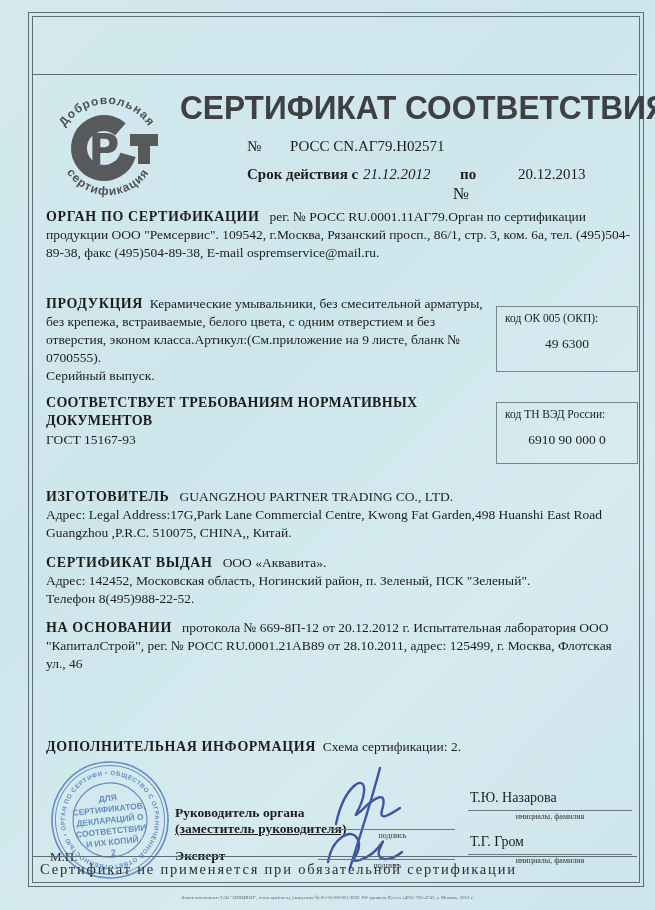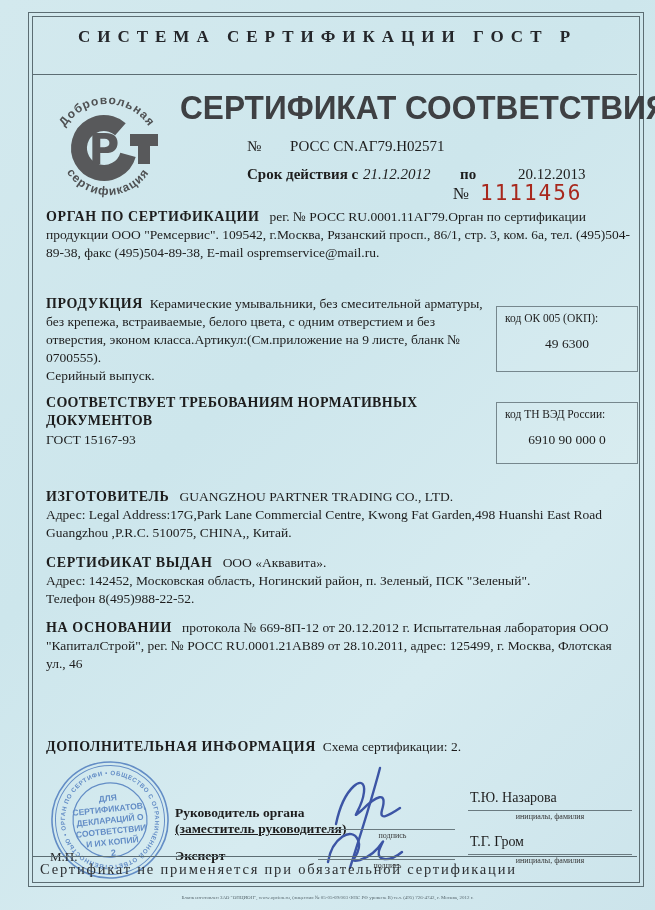--- a/index.html
+++ b/index.html
@@ -39,21 +39,20 @@
   .stamp-wrap{opacity:0.82; transform:rotate(-6deg);}
 </style>
 </head>
 <body>
 
 <div class="page">
 
   <div class="abs frame" style="left:28px; top:12px; width:614px; height:873px;"></div>
   <div class="abs frame" style="left:32px; top:16px; width:606px; height:865px;"></div>
 
-  <div class="abs hdr1" style="left:40px; top:27px; width:575px;">СИСТЕМА СЕРТИФИКАЦИИ ГОСТ Р</div>
   <div class="abs hline" style="left:33px; top:74px; width:604px;"></div>
 
   <div class="abs" style="left:44px; top:84px; width:130px; height:116px;">
     <svg width="130" height="116" viewBox="0 0 130 116">
       <defs>
         <path id="arcTop" d="M 13 70 A 50 50 0 0 1 113 70" fill="none"></path>
         <path id="arcBot" d="M 15 62 A 49 49 0 0 0 113 62" fill="none"></path>
       </defs>
       <text font-family="Liberation Sans, sans-serif" font-size="12" font-weight="bold" fill="#4f5153" letter-spacing="1">
         <textPath href="#arcTop" startOffset="50%" text-anchor="middle">Добровольная</textPath>
@@ -72,21 +71,20 @@
 
   <div class="abs serif15" style="left:247px; top:138px;">№</div>
   <div class="abs serif15" style="left:290px; top:138px;">РОСС CN.АГ79.Н02571</div>
 
   <div class="abs serif15" style="left:247px; top:166px; font-weight:bold;">Срок действия с</div>
   <div class="abs serif15" style="left:363px; top:166px;font-style:italic;">21.12.2012</div>
   <div class="abs serif15" style="left:460px; top:166px; font-weight:bold;">по</div>
   <div class="abs serif15" style="left:518px; top:166px;">20.12.2013</div>
 
   <div class="abs" style="left:453px; top:184px; font-size:17px;">№</div>
-  <div class="abs rednum" style="left:480px; top:181px;">1111456</div>
 
   <div class="abs body-txt" style="left:46px; top:208px; width:588px;">
     <span class="lbl">ОРГАН ПО СЕРТИФИКАЦИИ</span>&nbsp;&nbsp;
     <span>рег. № РОСС RU.0001.11АГ79.Орган по сертификации продукции ООО "Ремсервис". 109542, г.Москва, Рязанский просп., 86/1, стр. 3, ком. 6а, тел. (495)504-89-38, факс (495)504-89-38, E-mail ospremservice@mail.ru.</span>
   </div>
 
   <div class="abs body-txt" style="left:46px; top:295px; width:445px;">
     <span class="lbl">ПРОДУКЦИЯ</span>&nbsp;
     <span>Керамические умывальники, без смесительной арматуры, без крепежа, встраиваемые, белого цвета, с одним отверстием и без отверстия, эконом класса.Артикул:(См.приложение на 9 листе, бланк № 0700555).</span>
     <div>Серийный выпуск.</div>

